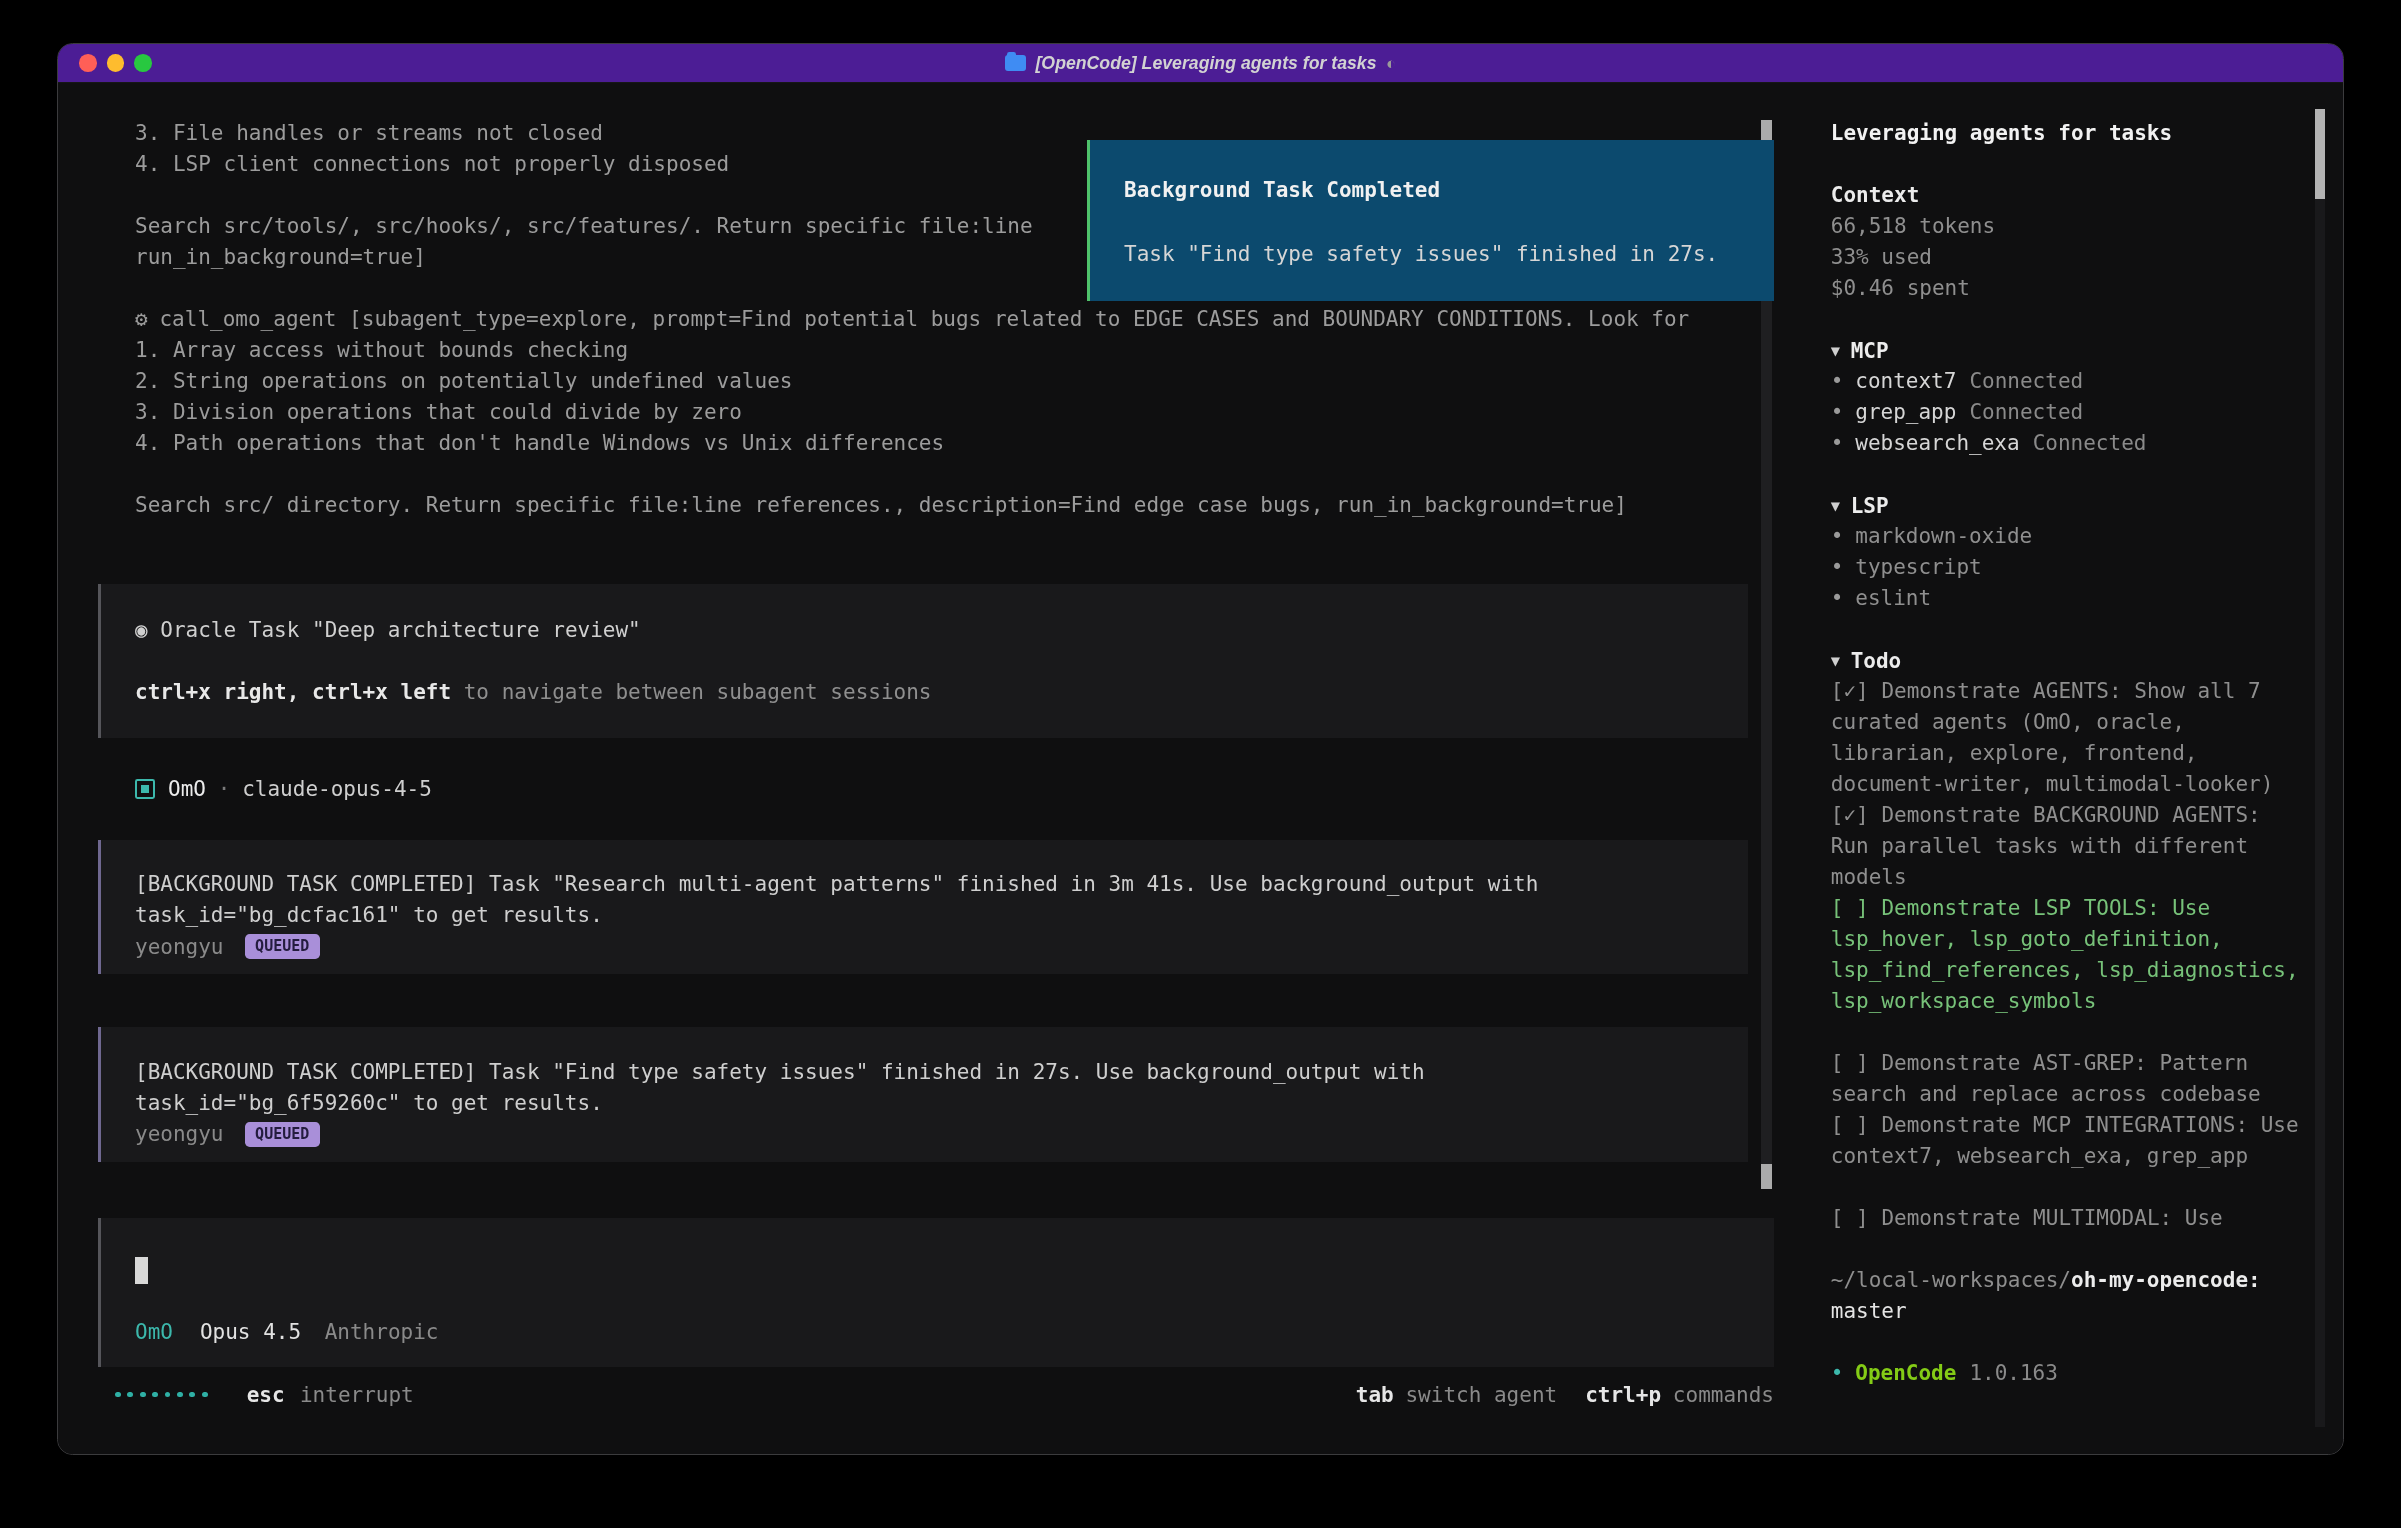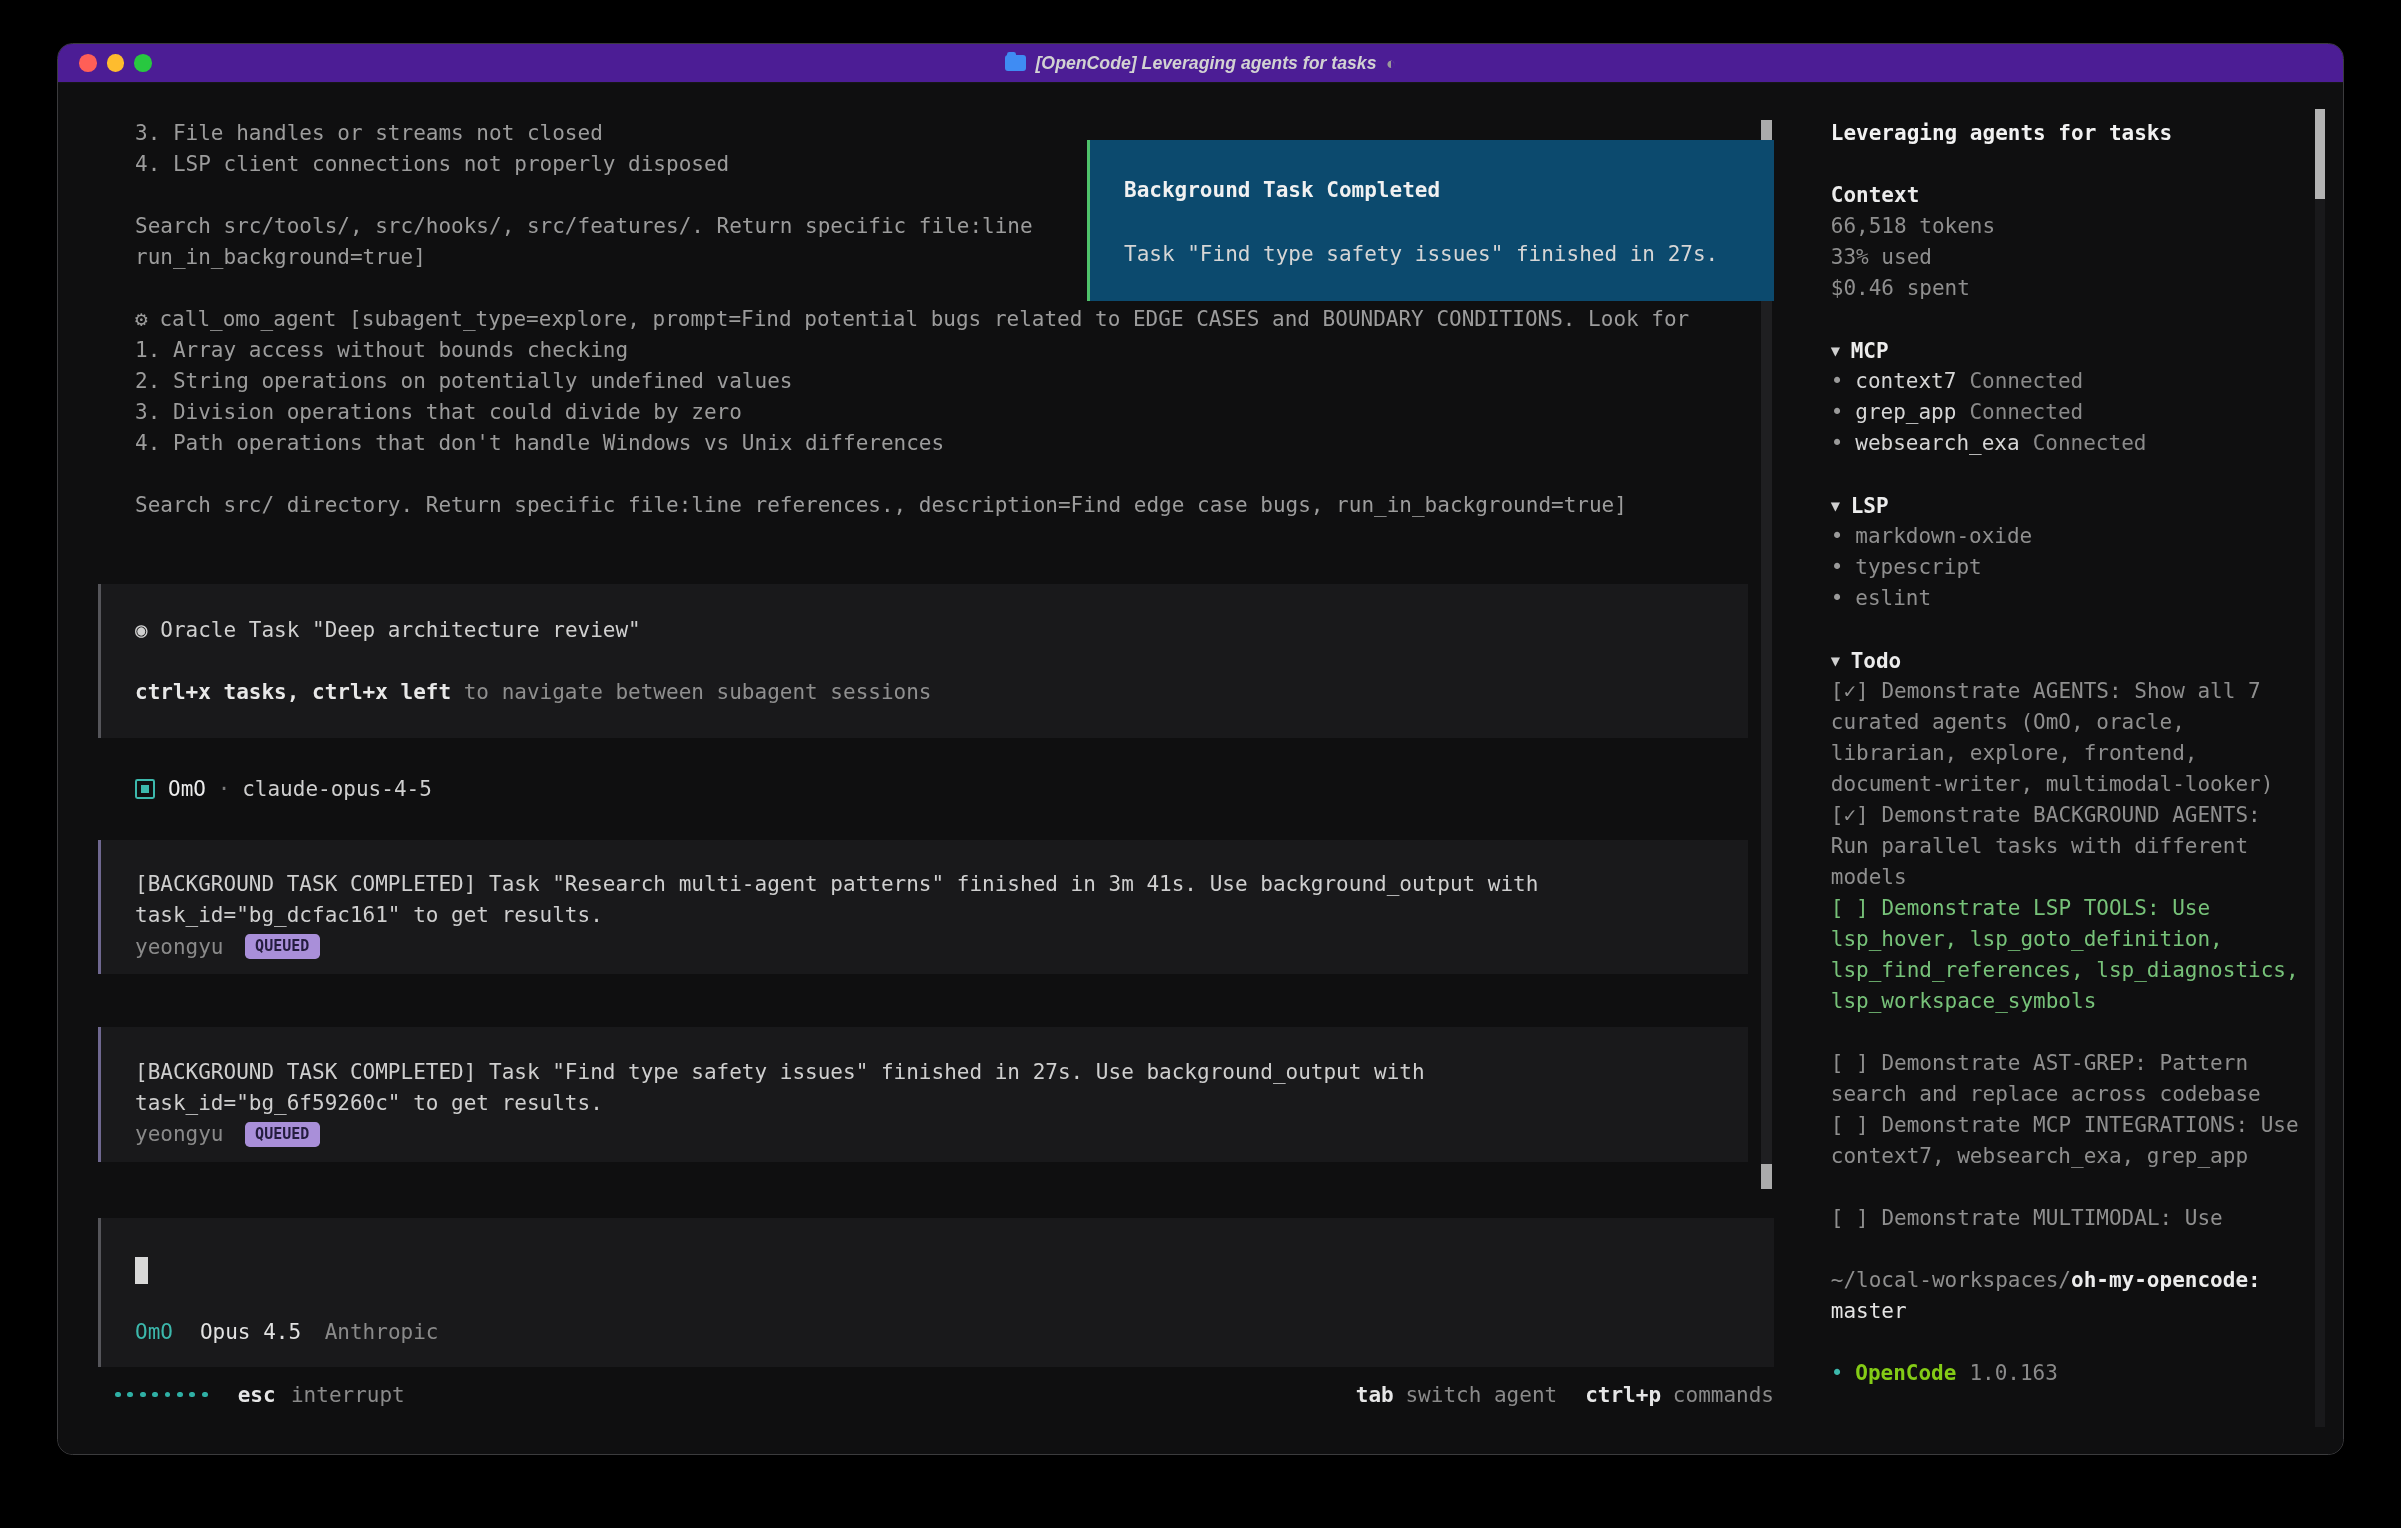--- a/index.html
+++ b/index.html
@@ -75,21 +75,21 @@
   .model-row { height:31px; display:flex; align-items:center; }
   .in-agent { color:#3cb8ac; }
   .in-model { color:#e2e2e2; margin-left:27px; }
   .in-provider { color:#8a8a8a; margin-left:23.6px; }
 
   .statusbar { height:31px; margin:11.8px 45px 44px 57px; display:flex; align-items:center; }
   .dots { display:flex; align-items:center; gap:6.5px; }
   .dot { width:5.9px; height:5.9px; border-radius:50%; background:#2fb0a5; }
   .key { color:#e6e6e6; font-weight:700; }
   .klabel { color:#8a8a8a; }
-  .sb-esc { margin-left:30px; }
+  .sb-esc { margin-left:39px; }
   .lab-gap { margin-left:15.4px; }
   .sb-right { margin-left:auto; display:flex; align-items:center; }
   .grp2 { margin-left:28px; }
   .sb-right .klabel { margin-left:11.8px; }
 
   
   .sidebar { flex:1; position:relative; padding:35px 35px 0 11.8px; }
   .sb-row { min-height:31px; line-height:31px; }
   .sb-title { color:#f2f2f2; font-weight:700; white-space:pre; }
   .gap53 { margin-top:31px; }
@@ -154,21 +154,21 @@
           <div class="line">1. Array access without bounds checking</div>
           <div class="line">2. String operations on potentially undefined values</div>
           <div class="line">3. Division operations that could divide by zero</div>
           <div class="line">4. Path operations that don't handle Windows vs Unix differences</div>
           <div class="blank"></div>
           <div class="line">Search src/ directory. Return specific file:line references., description=Find edge case bugs, run_in_background=true]</div>
 
           <div class="panel oracle">
             <div class="row"><span class="o-icon">◉</span><span class="o-title"> Oracle Task "Deep architecture review"</span></div>
             <div class="blank"></div>
-            <div class="row"><span class="hint-keys">ctrl+x tasks, ctrl+x left</span><span class="hint-rest"> to navigate between subagent sessions</span></div>
+            <div class="row"><span class="hint-keys">ctrl+x right, ctrl+x left</span><span class="hint-rest"> to navigate between subagent sessions</span></div>
           </div>
 
           <div class="agent-row">
             <span class="agent-box">
                 <span class="agent-box-inner"></span>
               </span>
             <span class="agent-name">OmO</span>
             <span class="agent-sep">·</span>
             <span class="agent-model">claude-opus-4-5</span>
           </div>

